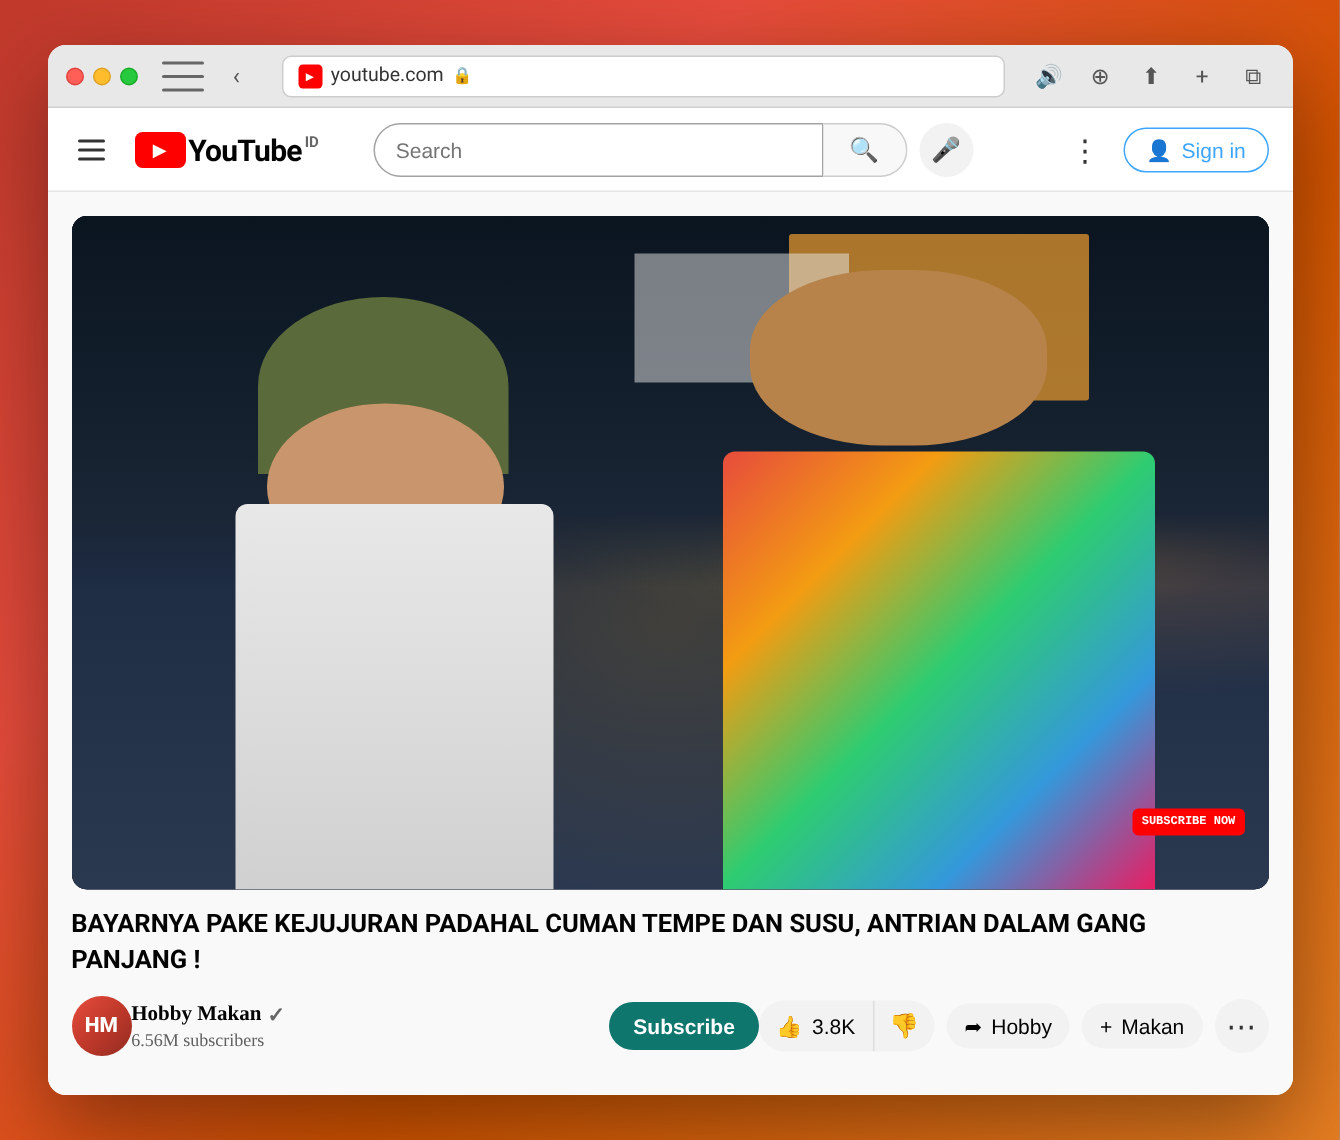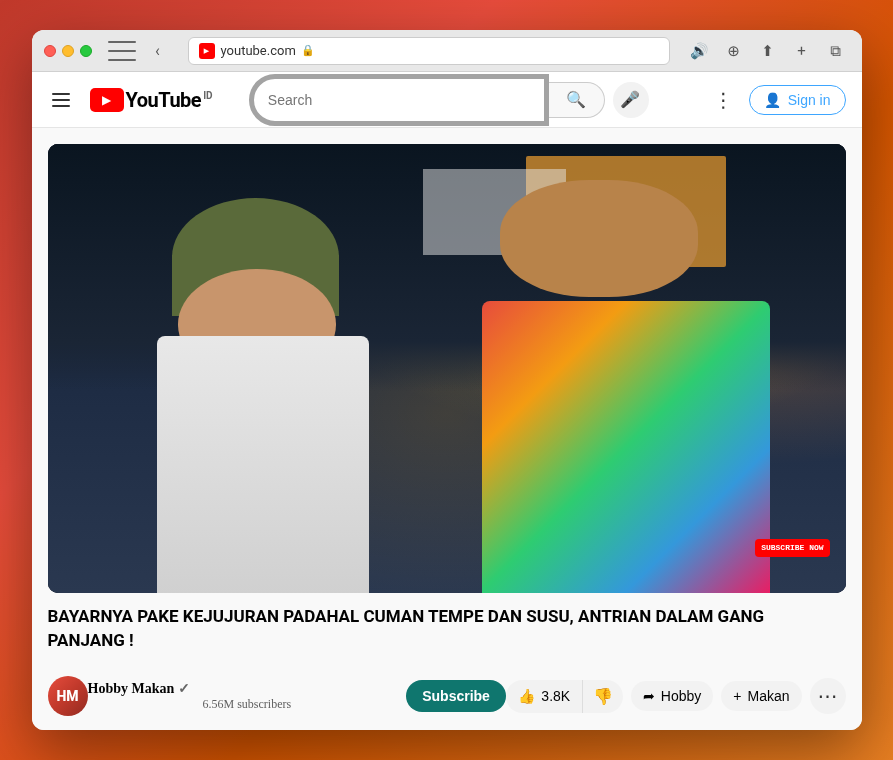--- a/index.html
+++ b/index.html
@@ -205,24 +205,24 @@
       display: flex;
       align-items: center;
       max-width: 400px;
       margin: 0 auto;
     }
 
     .search-input-wrapper {
       flex: 1;
       display: flex;
       align-items: center;
-      border: 5px solid #a3a3a3;
+      border: 1px solid #a3a3a3;
       border-radius: 40px 0 0 40px;
       overflow: hidden;
-      height: 52px;
+      height: 36px;
       padding: 0 14px;
       background: white;
     }
 
     .search-input-wrapper input {
       border: none;
       outline: none;
       font-size: 14px;
       width: 100%;
       color: #333;
@@ -475,21 +475,21 @@
     
     .video-info {
       padding: 12px 0 8px 0;
     }
 
     .video-title {
       font-size: 17px;
       font-weight: 700;
       color: #030303;
       line-height: 1.4;
-      margin-bottom: 24px;
+      margin-bottom: 12px;
     }
 
     .channel-row {
       display: flex;
       align-items: center;
     }
 
     .channel-avatar {
       width: 40px;
       height: 40px;
@@ -533,21 +533,20 @@
     }
 
     .verified-badge {
       color: #666;
       font-size: 14px;
     }
 
     .subscriber-count {
       font-size: 12px;
       color: #606060;
-      text-align: center;
     }
 
     .subscribe-channel-btn {
       background: #0f766e;
       color: white;
       border: none;
       border-radius: 20px;
       padding: 8px 16px;
       font-size: 14px;
       font-weight: 600;

